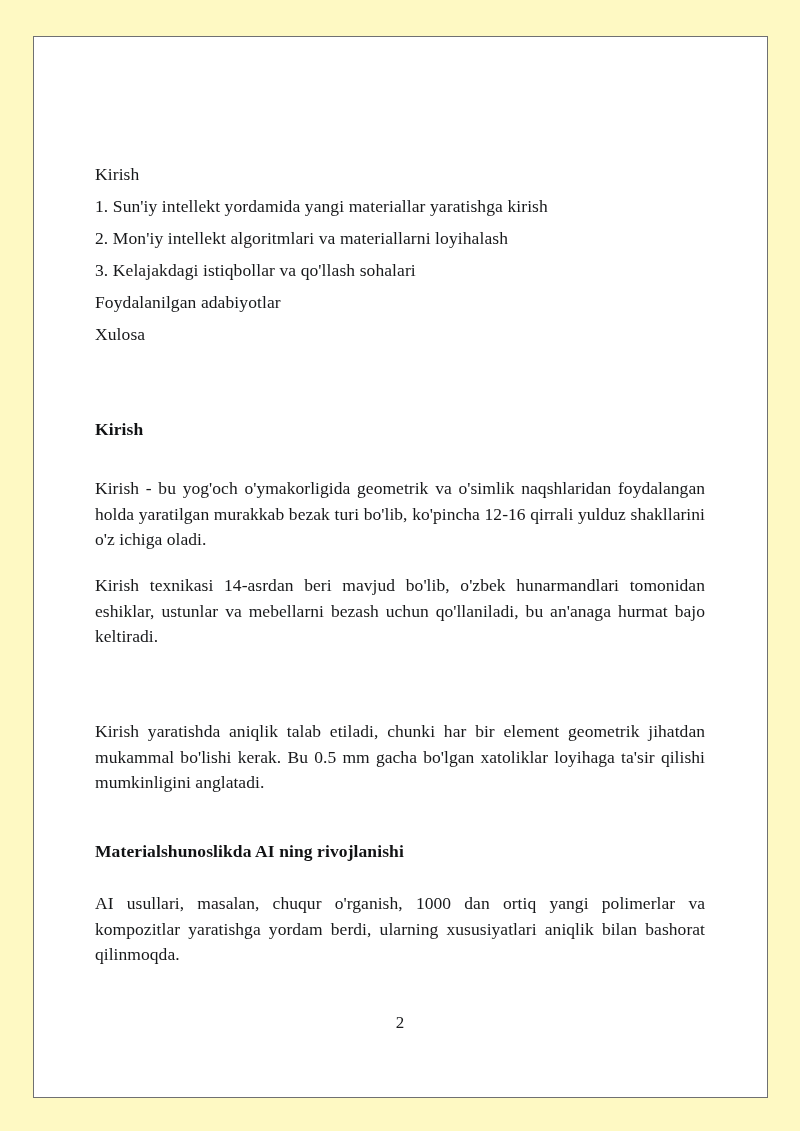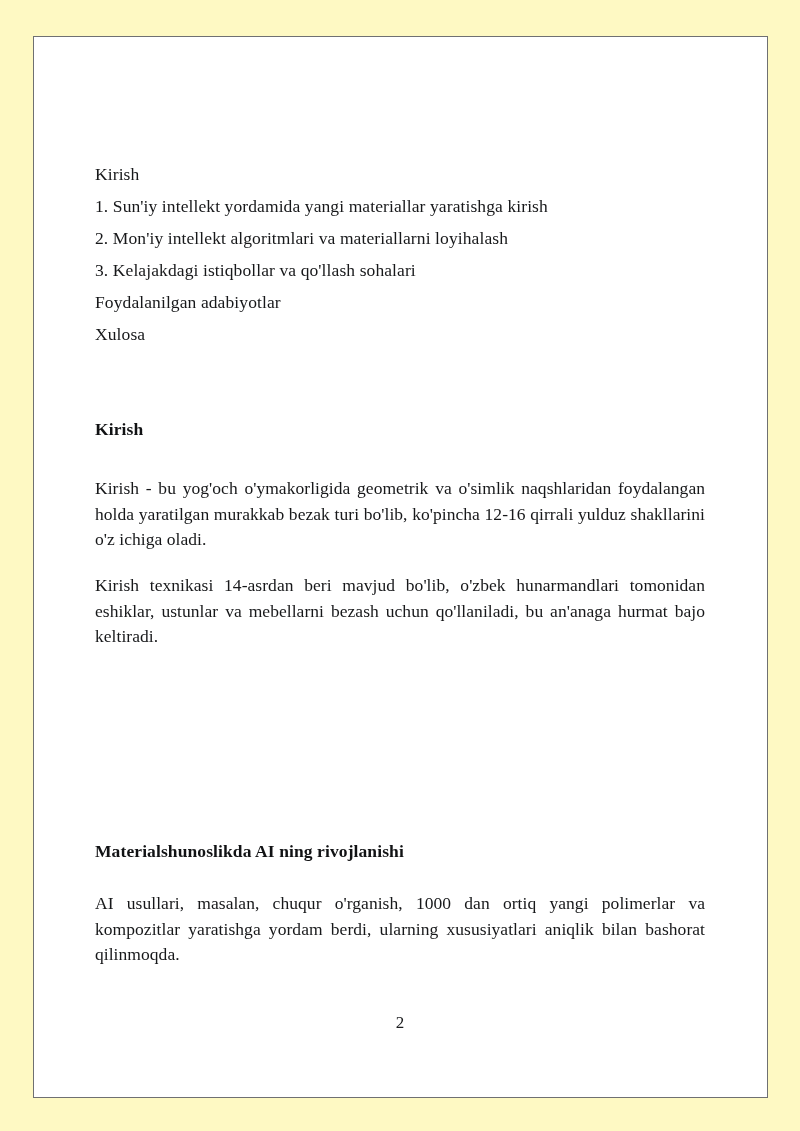--- a/index.html
+++ b/index.html
@@ -120,20 +120,21 @@
       <div class="toc-line">1. Sun'iy intellekt yordamida yangi materiallar yaratishga kirish</div>
       <div class="toc-line">2. Mon'iy intellekt algoritmlari va materiallarni loyihalash</div>
       <div class="toc-line">3. Kelajakdagi istiqbollar va qo'llash sohalari</div>
       <div class="toc-line">Foydalanilgan adabiyotlar</div>
       <div class="toc-line">Xulosa</div>
     </div>
 
     <div class="heading heading-kirish">Kirish</div>
     <div class="para para-1">Kirish - bu yog'och o'ymakorligida geometrik va o'simlik naqshlaridan foydalangan holda yaratilgan murakkab bezak turi bo'lib, ko'pincha 12-16 qirrali yulduz shakllarini o'z ichiga oladi.</div>
     <div class="para para-2">Kirish texnikasi 14-asrdan beri mavjud bo'lib, o'zbek hunarmandlari tomonidan eshiklar, ustunlar va mebellarni bezash uchun qo'llaniladi, bu an'anaga hurmat bajo keltiradi.</div>
+    <div class="para para-3">Kirish yaratishda aniqlik talab etiladi, chunki har bir element geometrik jihatdan mukammal bo'lishi kerak. Bu 0.5 mm gacha bo'lgan xatoliklar loyihaga ta'sir qilishi mumkinligini anglatadi.</div>
 
     <div class="heading heading-ai">Materialshunoslikda AI ning rivojlanishi</div>
     <div class="para para-4">AI usullari, masalan, chuqur o'rganish, 1000 dan ortiq yangi polimerlar va kompozitlar yaratishga yordam berdi, ularning xususiyatlari aniqlik bilan bashorat qilinmoqda.</div>
 
     <div class="page-number">2</div>
 
   </div>
 </div>
 
 </body></html>

